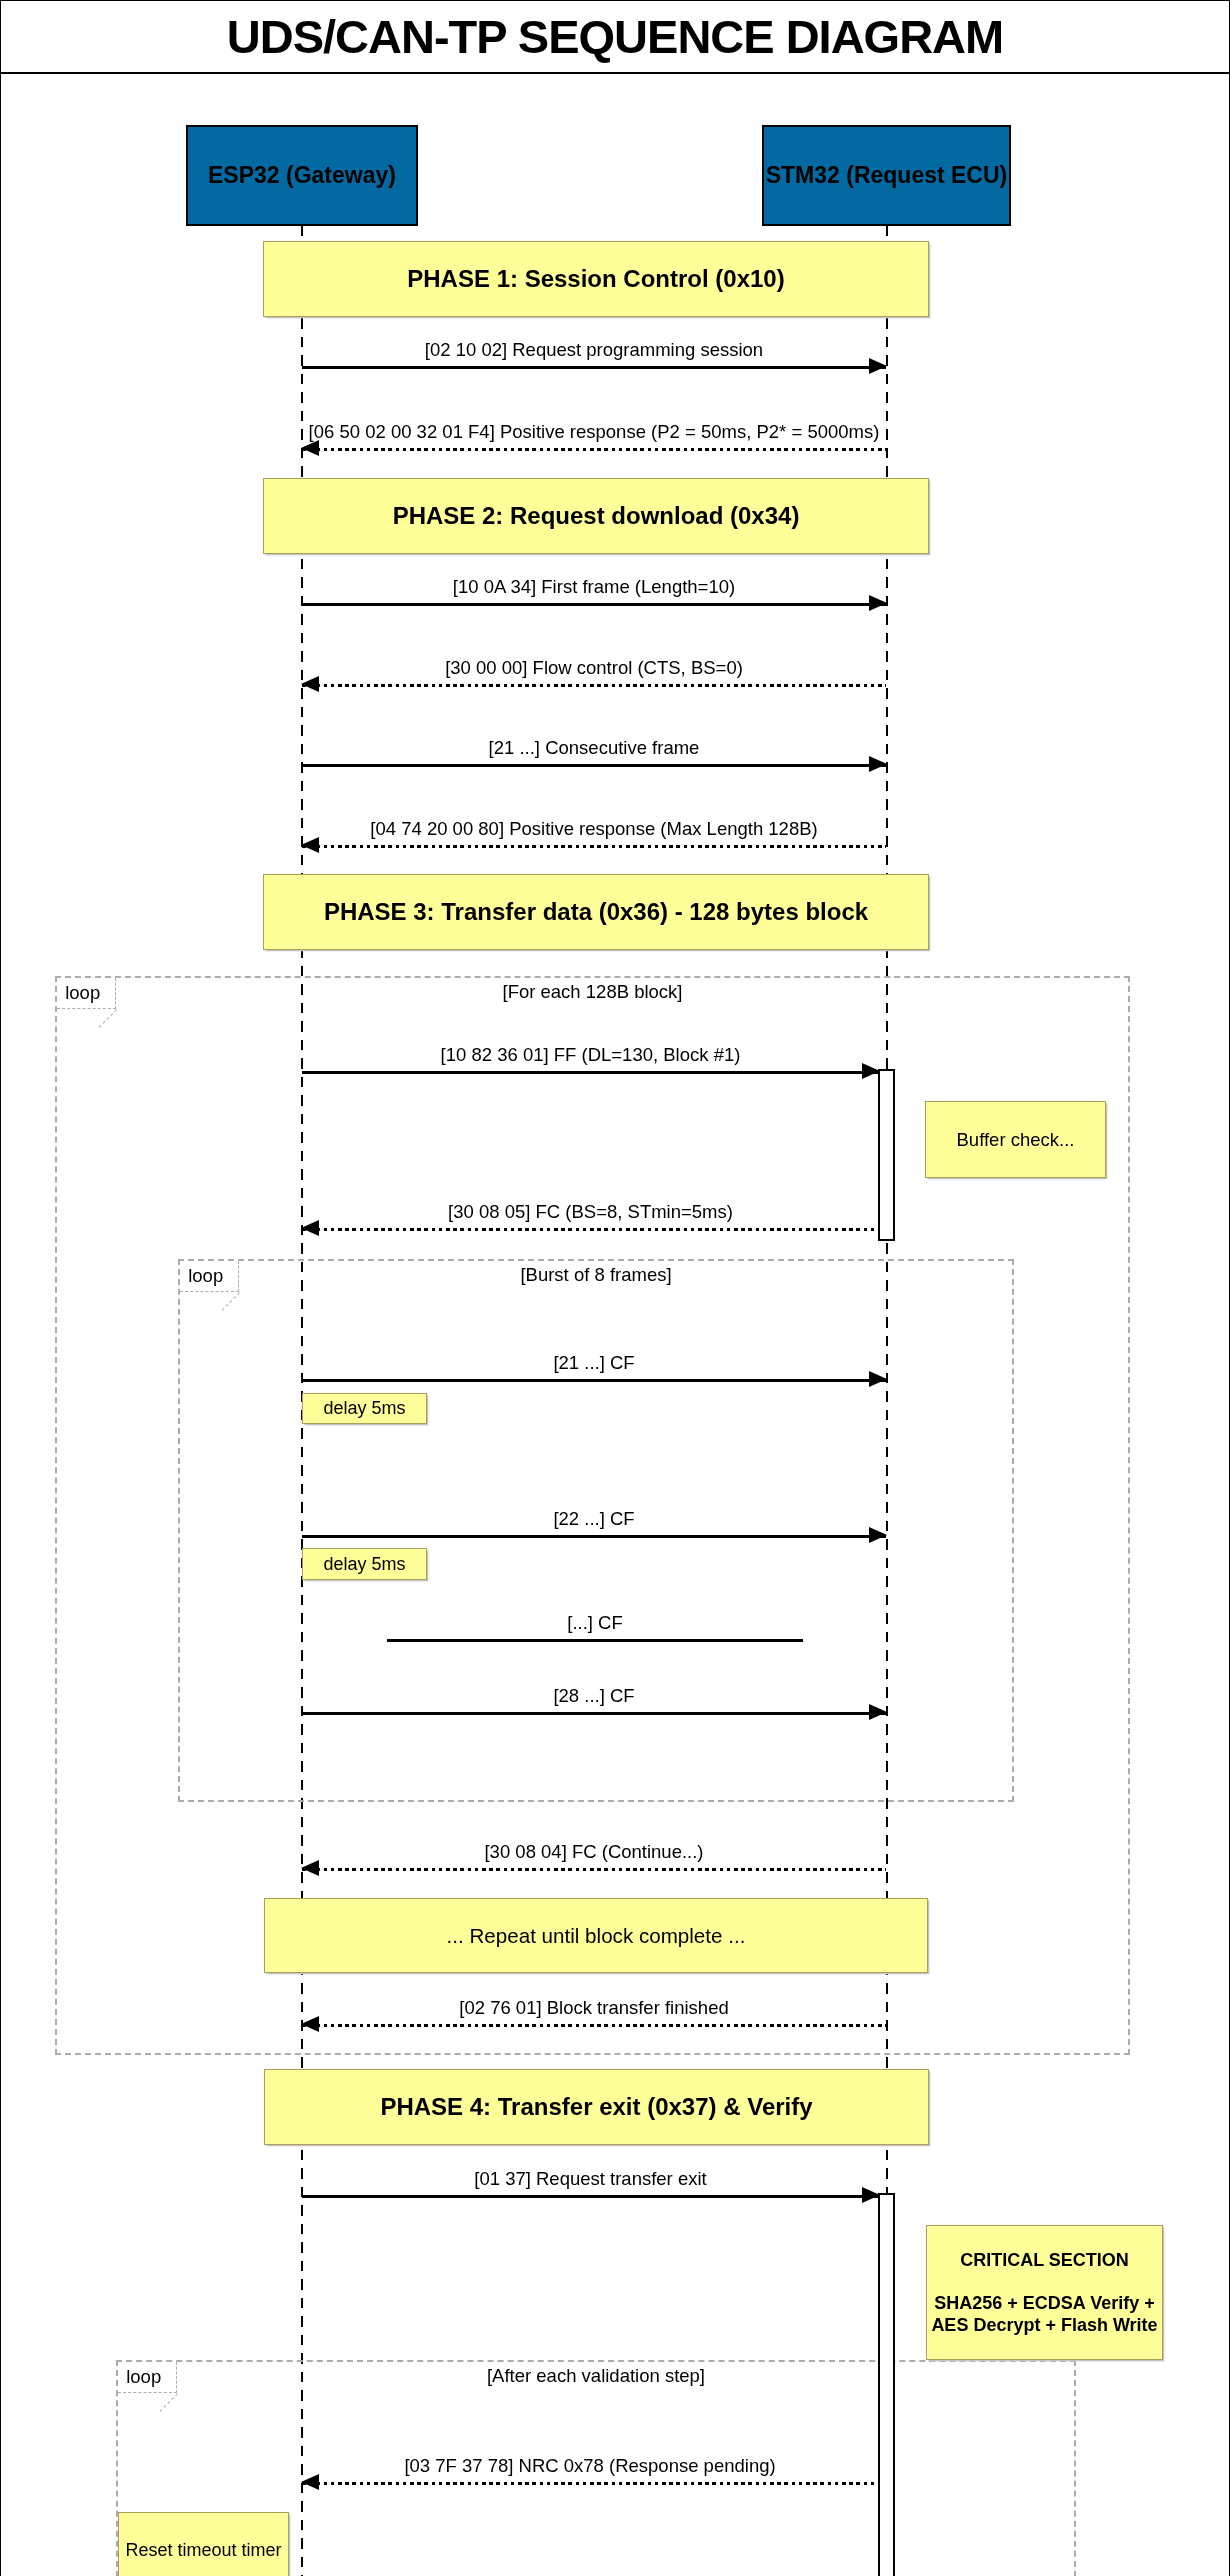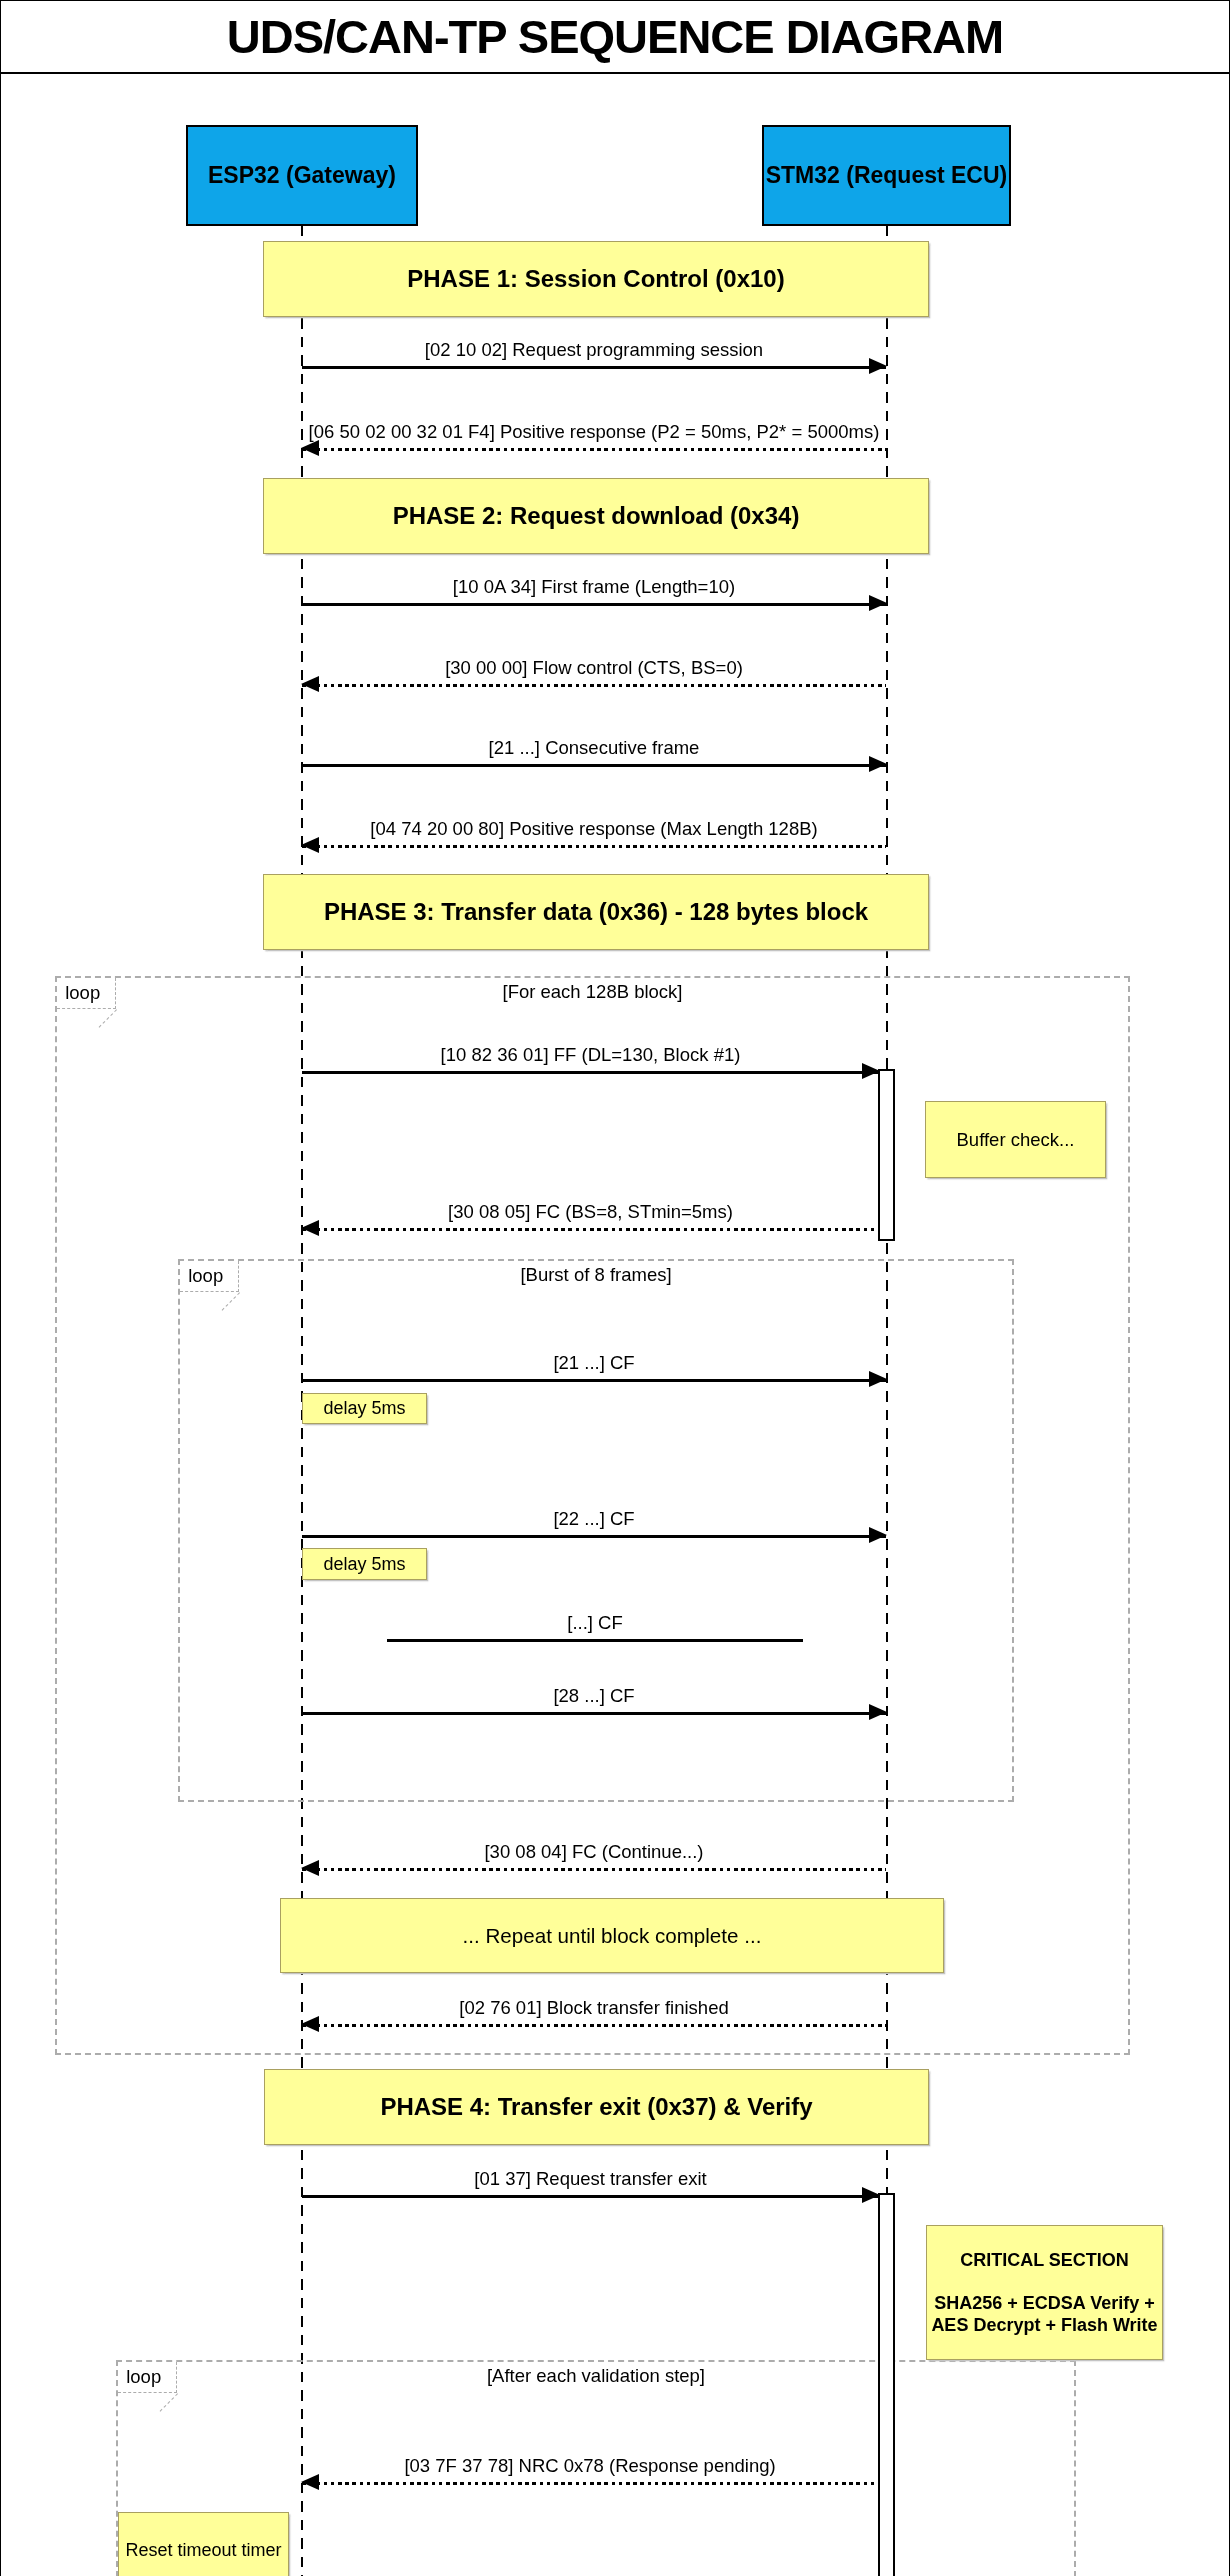--- a/index.html
+++ b/index.html
@@ -3,31 +3,31 @@
 <meta charset="utf-8">
 <style>
   * { box-sizing: border-box; margin: 0; padding: 0; }
   body { background: #fff; font-family: "Liberation Sans", "DejaVu Sans", sans-serif; color: #000; }
   #canvas { position: relative; width: 1230px; height: 2784px; background: #fff; border: 1.5px solid #000; overflow: hidden; }
 
   .title-bar { position: absolute; left: 0; top: 0; width: 100%; height: 73px;
                border-bottom: 2.1px solid #000; display: flex; align-items: center; justify-content: center; }
   .title-text { font-size: 47px; font-weight: bold; letter-spacing: -1px; white-space: nowrap; }
 
-  .participant { position: absolute; border: 2.1px solid #000; background: #0ea5e9;
+  .participant { position: absolute; border: 2.1px solid #000; background: #0369a1;
                  display: flex; align-items: center; justify-content: center;
                  font-weight: bold; font-size: 23px; white-space: nowrap; }
 
   .lifeline { position: absolute; width: 2.1px;
               background: repeating-linear-gradient(to bottom, #000 0 10.3px, transparent 10.3px 18.5px); }
 
   .banner { position: absolute; background: #FFFF99; border: 1.5px solid #A9A060;
             box-shadow: 2.1px 2.1px 1.5px #c4c4c4; display: flex; align-items: center; justify-content: center;
             font-size: 24px; font-weight: bold; white-space: nowrap; }
-  .banner.plain { font-weight: normal; font-size: 20.6px; margin-left: 16px; }
+  .banner.plain { font-weight: normal; font-size: 20.6px; }
 
   .loop-frame { position: absolute; border: 2.1px dashed #ACACAC; }
   .loop-tag { position: absolute; width: 59px; height: 31px; border-right: 1.5px dashed #ACACAC;
               border-bottom: 1.5px dashed #ACACAC; font-size: 18.5px; line-height: 29px; padding-left: 8.2px; background: transparent; }
   .loop-tag::after { content: ""; position: absolute; right: -2.1px; bottom: -2.1px; width: 25px;
                      border-top: 1.5px dashed #ACACAC; transform: rotate(-45deg); transform-origin: right bottom; }
   .loop-cond { position: absolute; text-align: center; font-size: 18.5px; white-space: nowrap; }
 
   .message { position: absolute; }
   .msg-label { font-size: 18.5px; text-align: center; height: 25px; line-height: 25px; white-space: nowrap; }

